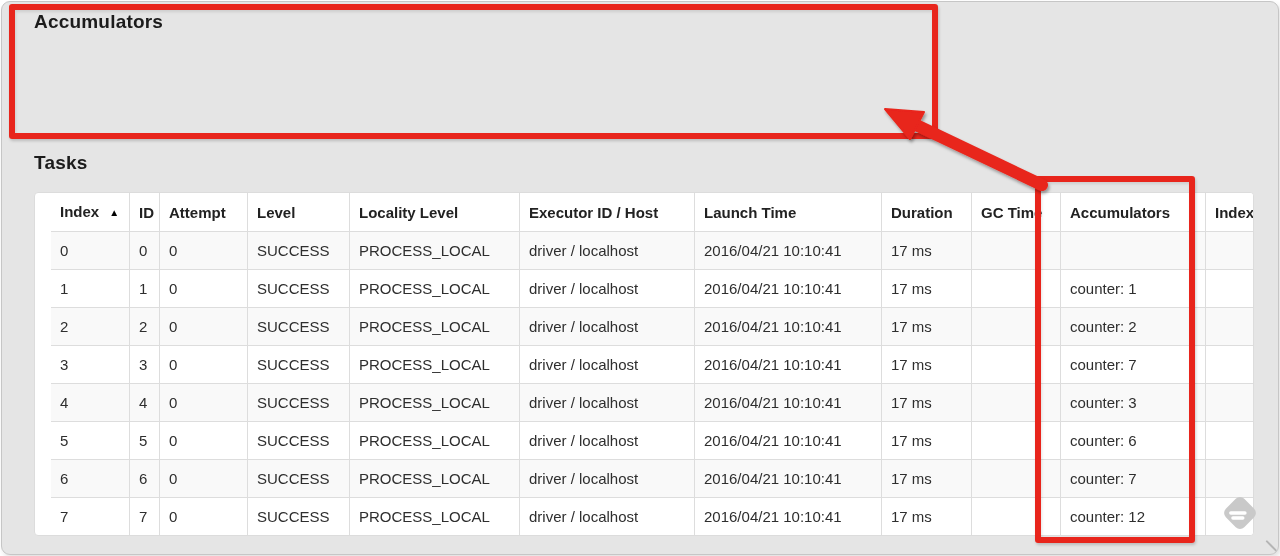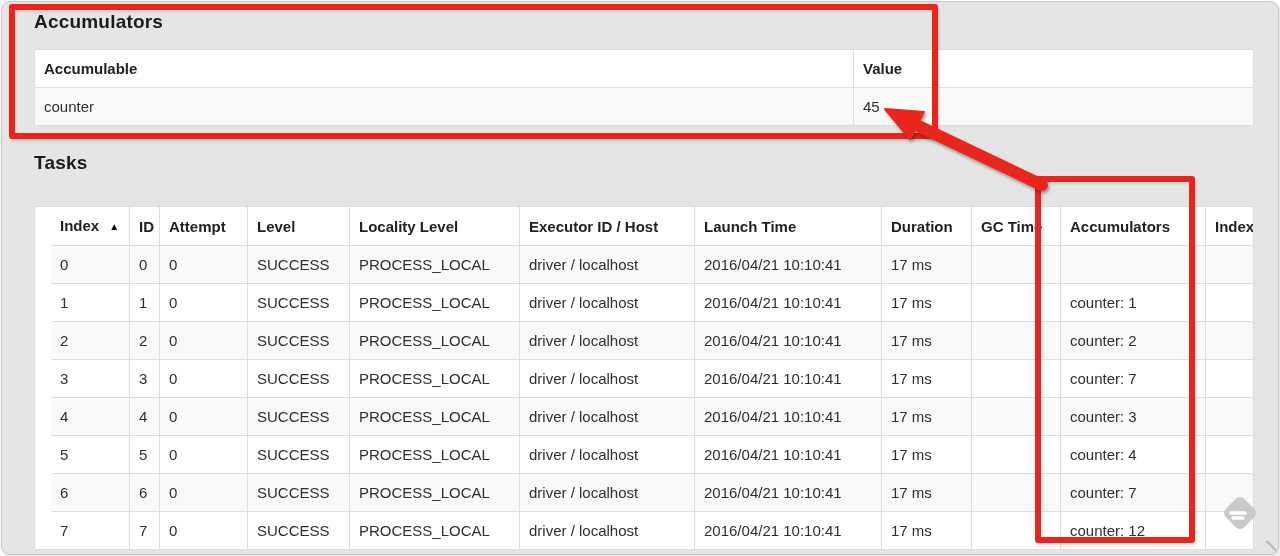--- a/index.html
+++ b/index.html
@@ -32,21 +32,21 @@
   .tbl-wrap {
     position: absolute;
     left: 32px;
     width: 1220px;
     border: 1px solid #dcdcdc;
     border-radius: 4px;
     overflow: hidden;
     background: #fff;
   }
   #accumulables-wrap { top: 47px; }
-  #tasks-wrap { top: 204px; padding-left: 16px; }
+  #tasks-wrap { top: 190px; padding-left: 16px; }
 
   table {
     border-collapse: separate;
     border-spacing: 0;
     table-layout: fixed;
     width: 100%;
     font-size: 15px;
   }
   th, td {
     padding: 8px 9px;
@@ -112,40 +112,20 @@
     border-radius: 2px;
   }
 </style>
 </head>
 <body>
 
 <div class="frame">
 
   <div class="section-heading" id="accumulators-heading">Accumulators</div>
 
-  <div class="tbl-wrap" id="accumulables-wrap">
-    <table>
-      <colgroup>
-          <col style="width:818px">
-          <col style="width:402px">
-        </colgroup>
-      <thead>
-        <tr>
-          <th>Accumulable</th>
-          <th>Value</th>
-        </tr>
-      </thead>
-      <tbody id="acc-tbody">
-          <tr>
-            <td>counter</td>
-            <td>45</td>
-          </tr>
-        </tbody>
-    </table>
-  </div>
 
   <div class="section-heading" id="tasks-heading">Tasks</div>
 
   <div class="tbl-wrap" id="tasks-wrap">
     <table>
       <colgroup>
         <col style="width:78px">
           <col style="width:30px">
           <col style="width:88px">
         <col style="width:102px">
@@ -241,21 +221,21 @@
           <tr>
             <td>5</td>
             <td>5</td>
             <td>0</td>
             <td>SUCCESS</td>
             <td>PROCESS_LOCAL</td>
             <td>driver / localhost</td>
             <td>2016/04/21 10:10:41</td>
             <td>17 ms</td>
             <td></td>
-            <td>counter: 4</td>
+            <td>counter: 6</td>
             <td></td>
           </tr>
           <tr>
             <td>6</td>
             <td>6</td>
             <td>0</td>
             <td>SUCCESS</td>
             <td>PROCESS_LOCAL</td>
             <td>driver / localhost</td>
             <td>2016/04/21 10:10:41</td>

